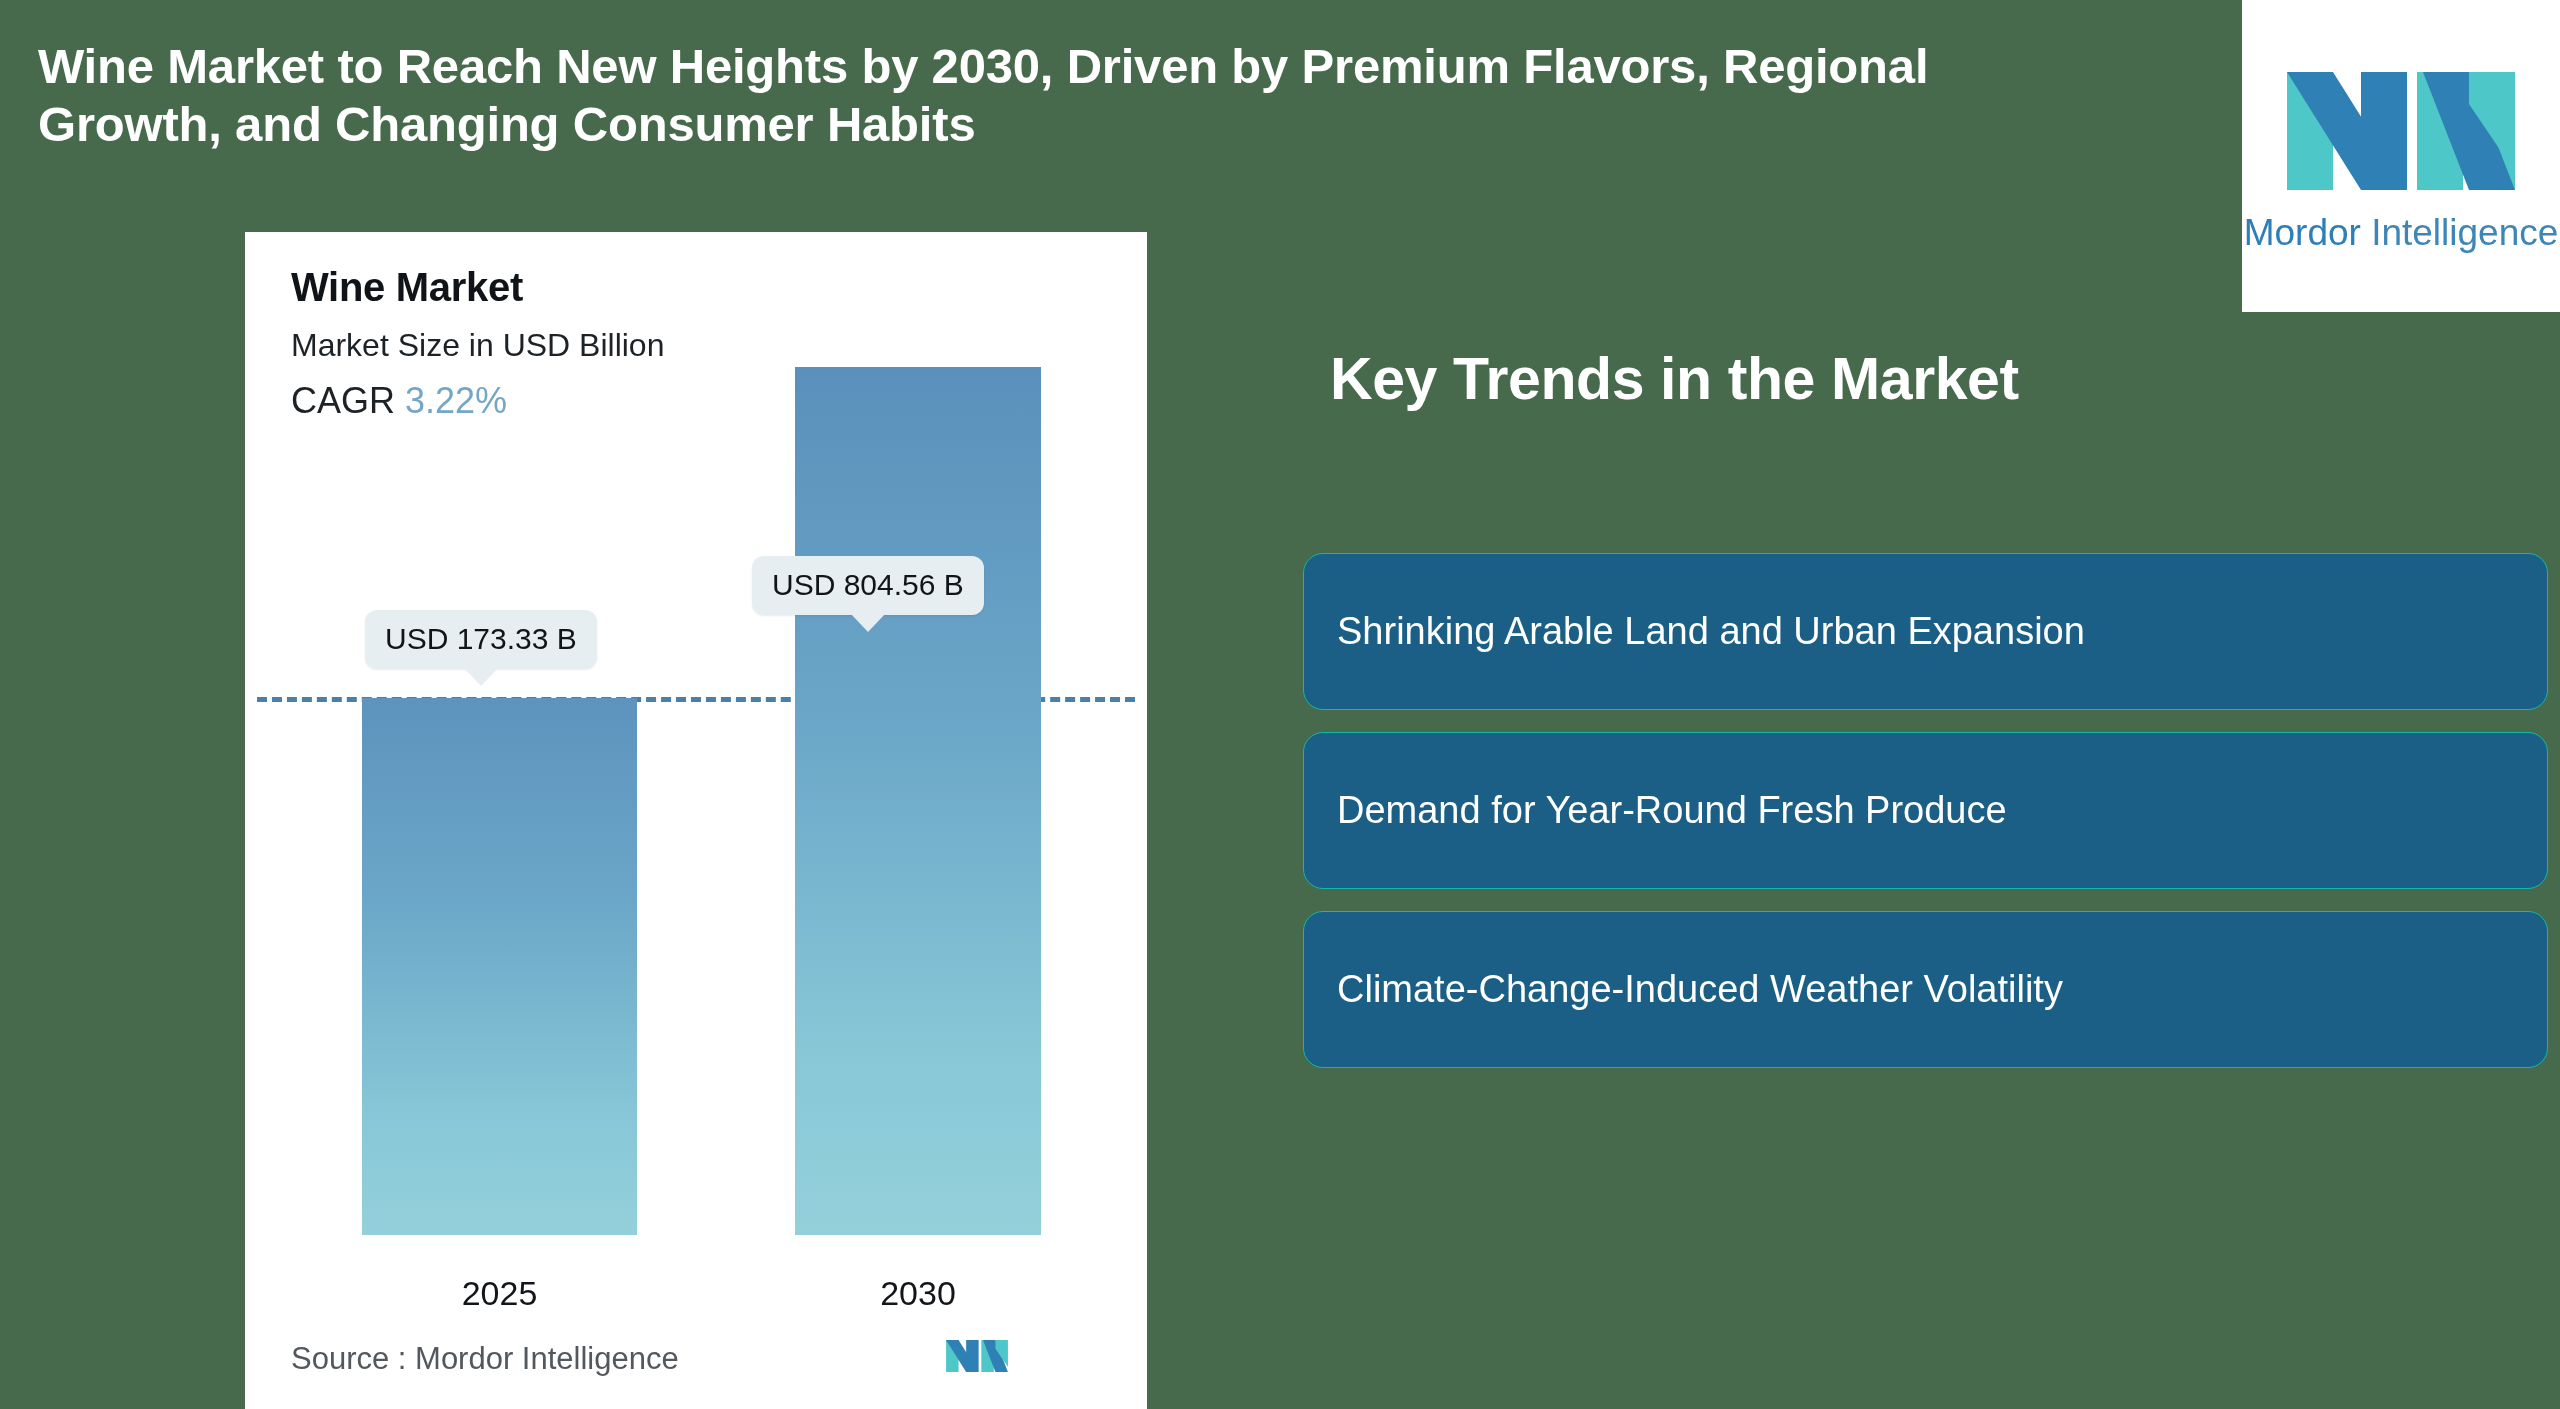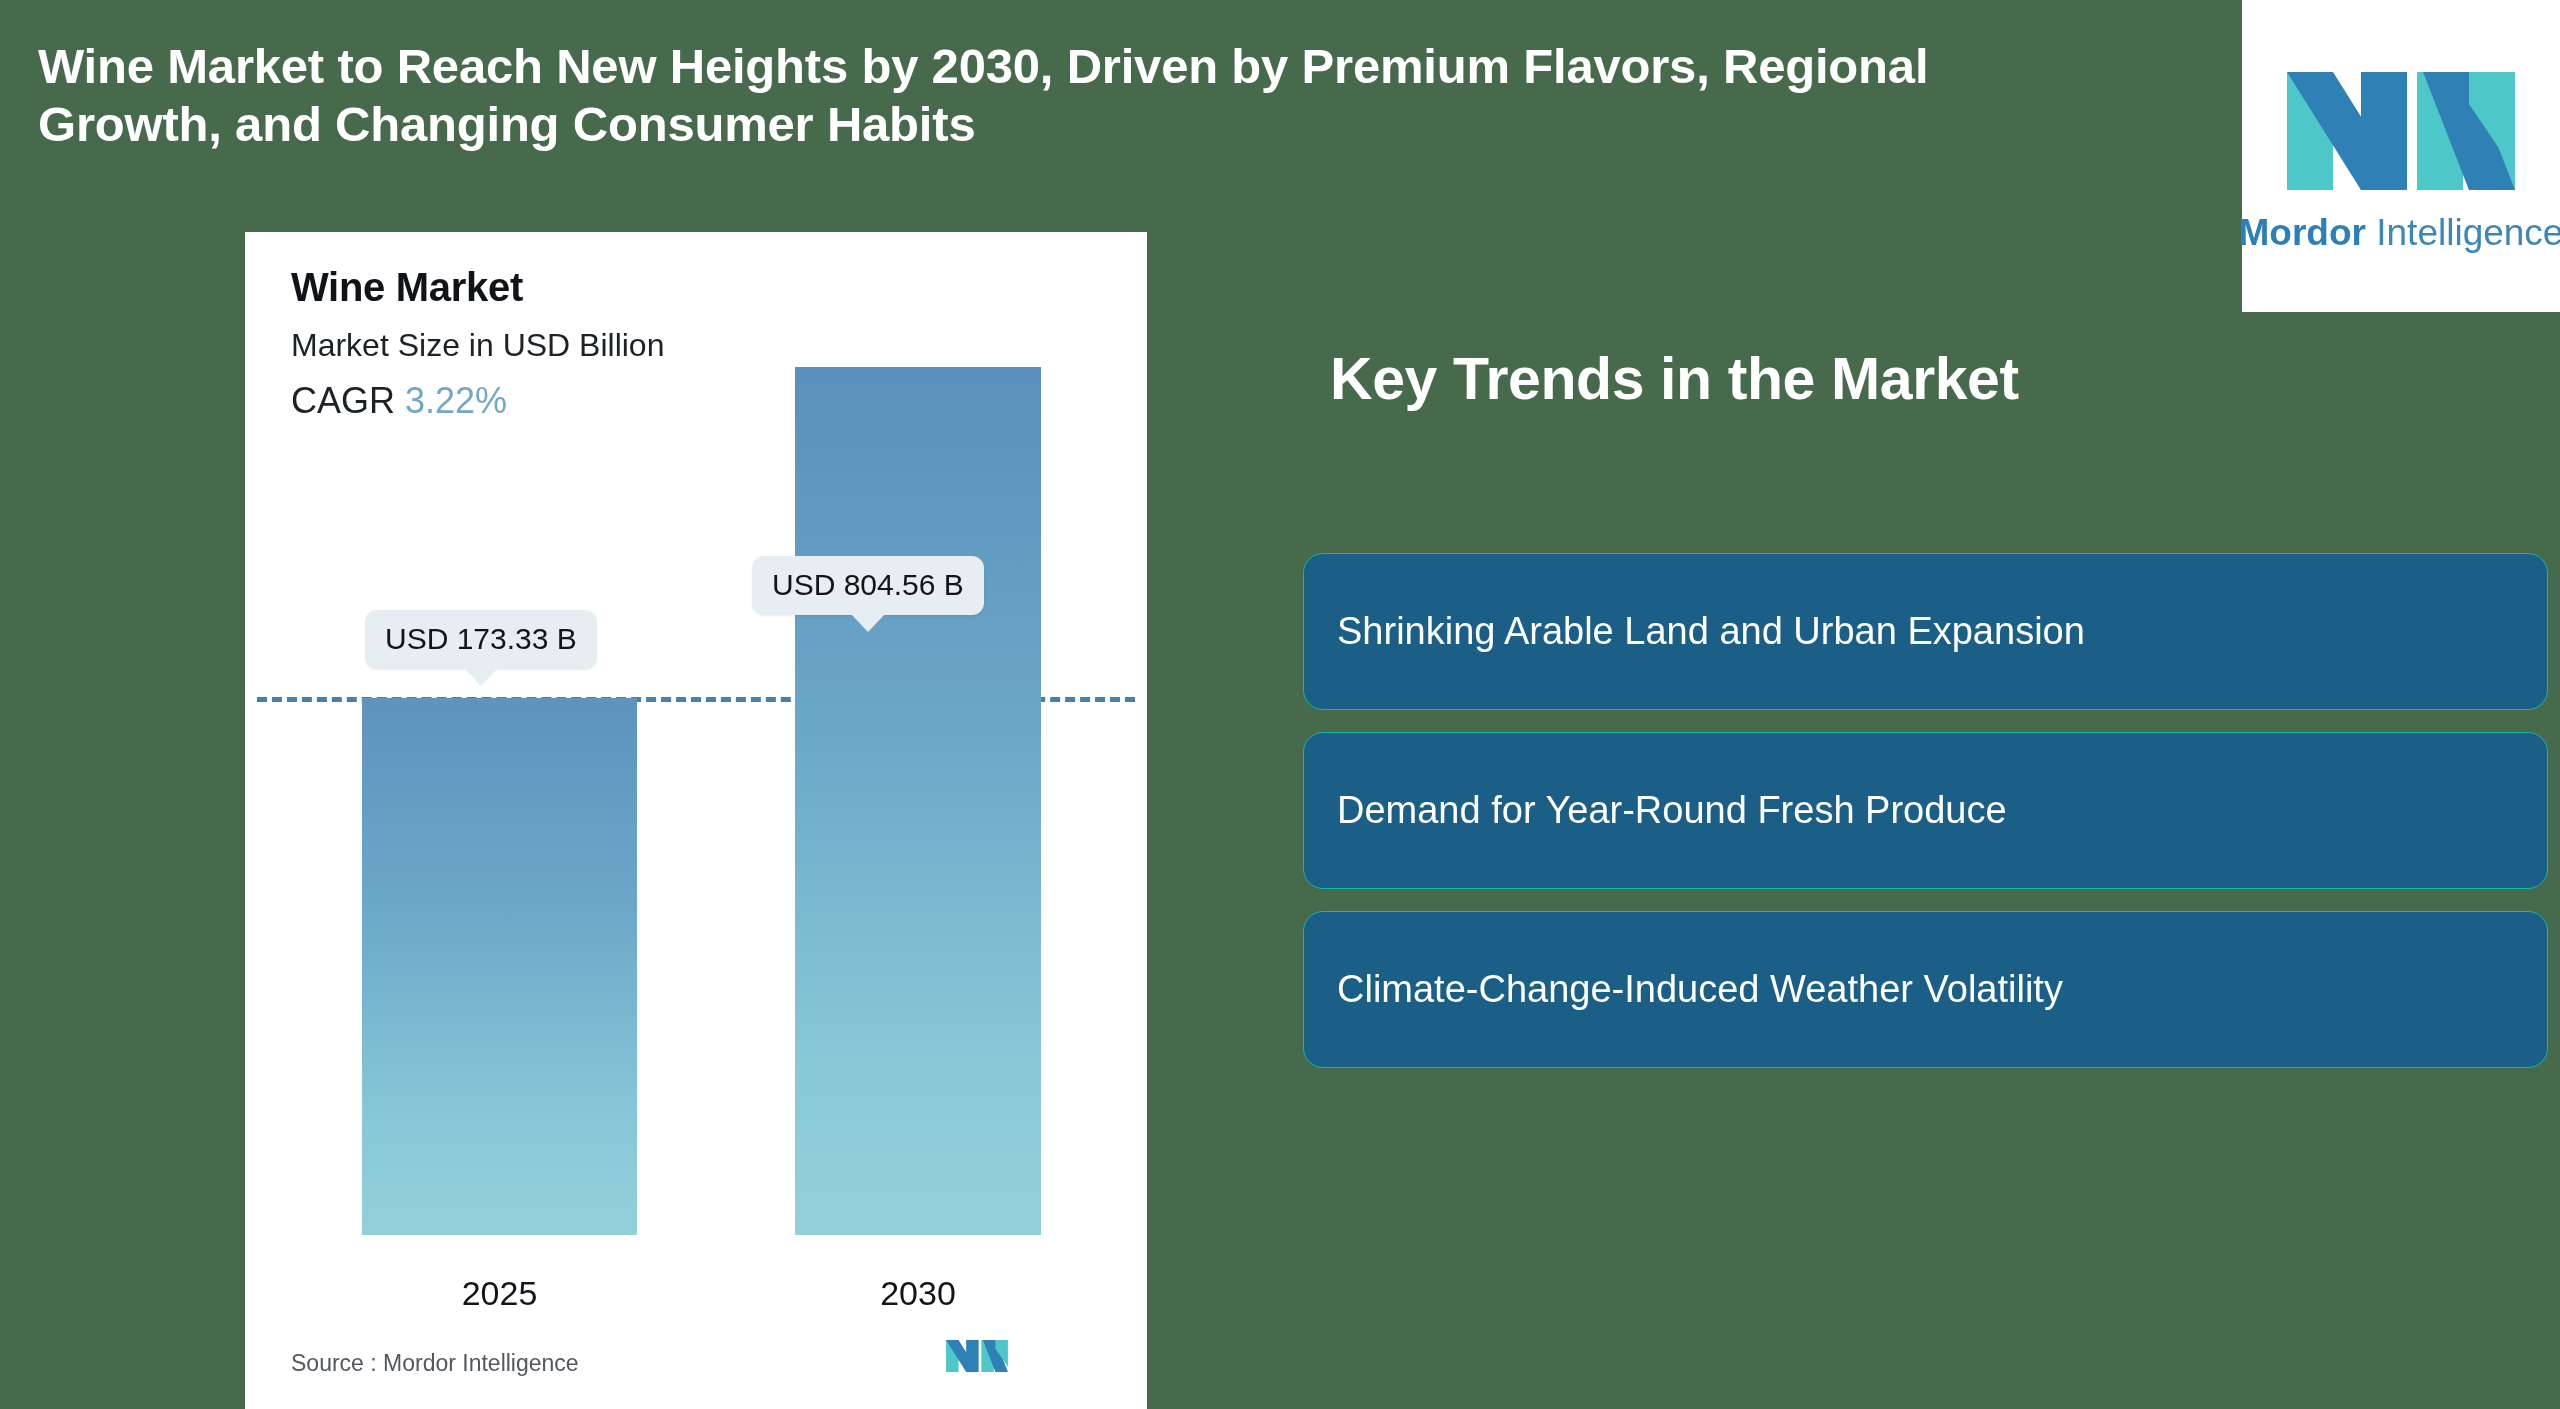--- a/index.html
+++ b/index.html
@@ -19,21 +19,21 @@
   }
 
   
   .logo-box {
     position:absolute; left:2242px; top:0px; width:318px; height:312px;
     background:#ffffff;
     display:flex; flex-direction:column; align-items:center; justify-content:center;
   }
   .logo-mark { width:236px; height:138px; display:block; }
   .logo-word { margin-top:14px; font-size:37px; line-height:1; white-space:nowrap; }
-  .logo-word .w1 { color:#2d7fb8; font-weight:700; }
+  .logo-word .w1 { color:#2d7fb8; font-weight:400; }
   .logo-word .w2 { color:#3d86b5; font-weight:400; }
 
   
   .chart-panel {
     position:absolute; left:245px; top:232px; width:902px; height:1177px;
     background:#ffffff;
   }
   .chart-title {
     position:absolute; left:46px; top:33px;
     font-size:40px; font-weight:700; color:#101418; letter-spacing:-0.3px;
@@ -84,21 +84,21 @@
 
   .xtick {
     position:absolute; bottom:96px;
     font-size:34px; color:#12161a; text-align:center;
   }
   .xtick-2025 { left:117px; width:275px;margin-top:16px; }
   .xtick-2030 { left:550px; width:246px; }
 
   .source {
     position:absolute; left:46px; bottom:32px;
-    font-size:23px; color:#52585e; white-space:nowrap;
+    font-size:31px; color:#52585e; white-space:nowrap;
   }
   .source-logo {
     position:absolute; left:700px; bottom:30px; width:64px; height:46px;
   }
 
   
   .trends-title {
     position:absolute; left:1330px; top:345px;
     color:#ffffff; font-size:59px; font-weight:700; letter-spacing:-0.4px;
   }

